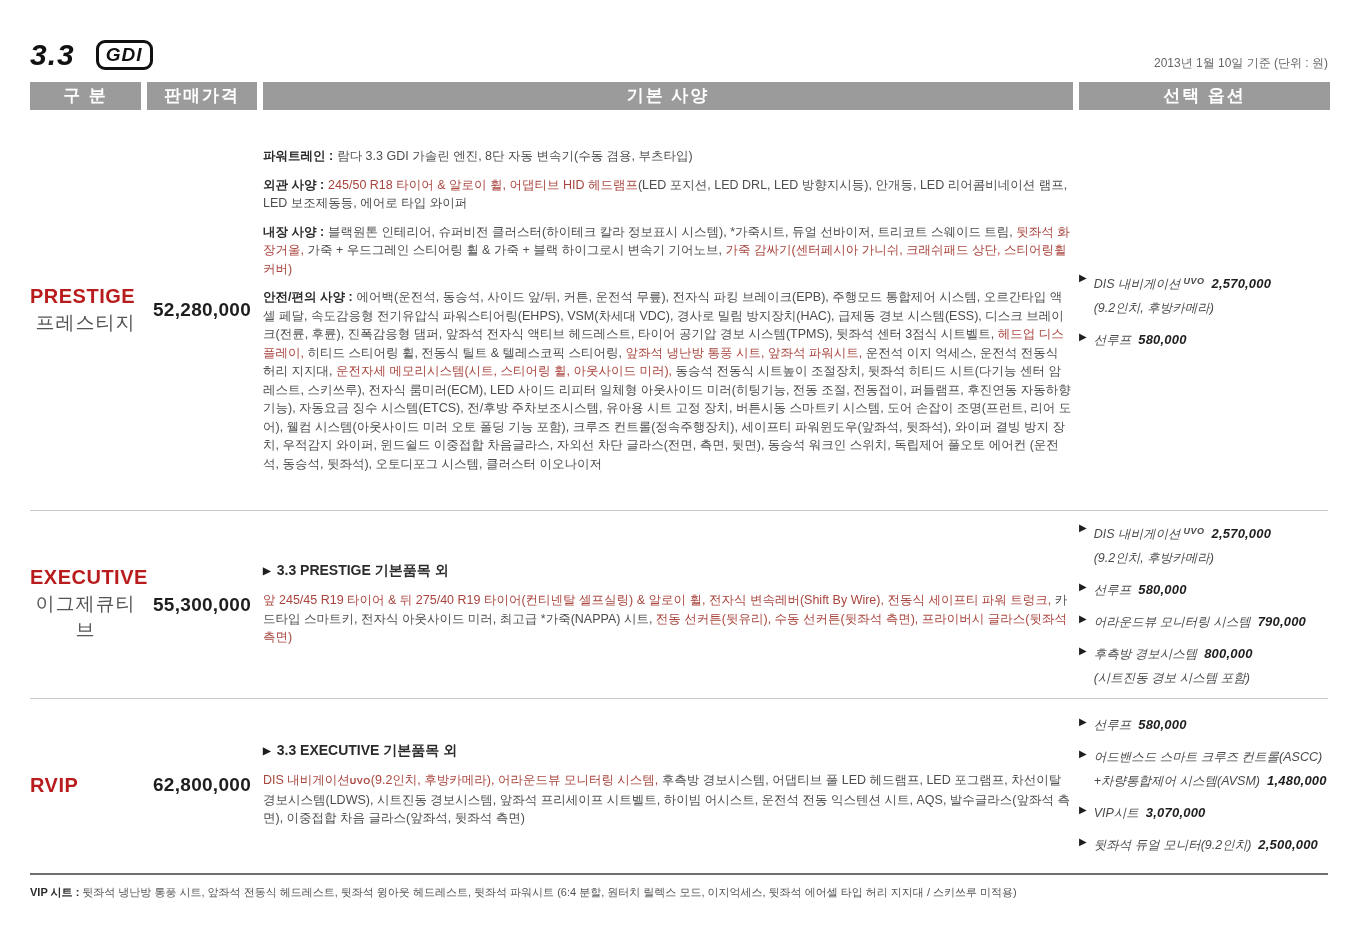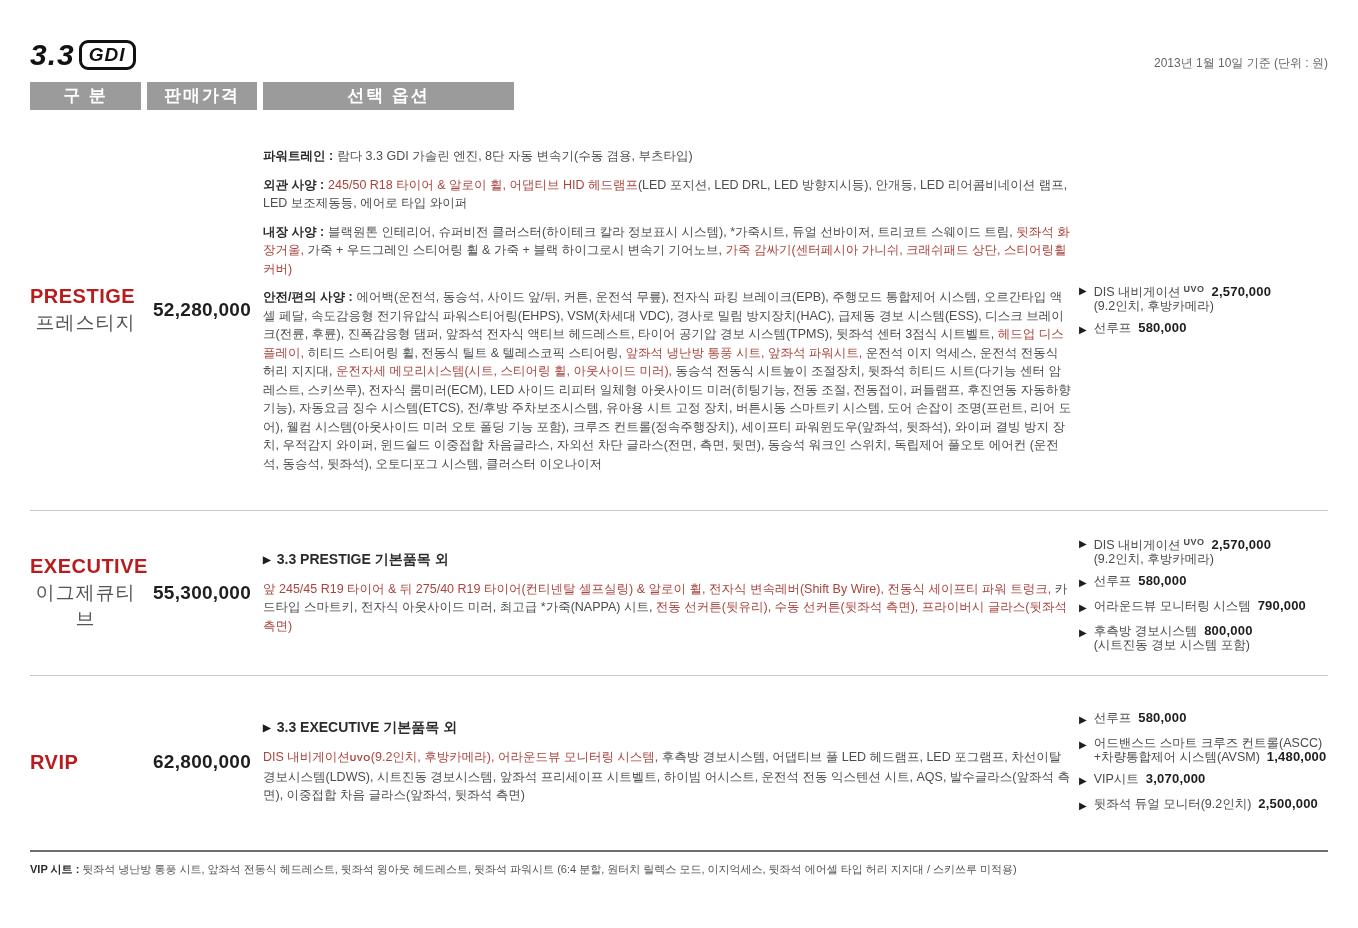--- a/index.html
+++ b/index.html
@@ -1,20 +1,20 @@
 <!DOCTYPE html>
 <html><head>
 <meta charset="utf-8">
 <style>
   html,body{margin:0;padding:0;background:#fff;}
   body{width:1358px;height:928px;overflow:hidden;font-family:"Liberation Sans",sans-serif;-webkit-font-smoothing:antialiased;}
   .page{padding:0 30px;box-sizing:border-box;width:1358px;}
   
   .topbar{display:flex;justify-content:space-between;align-items:flex-end;margin-top:38px;margin-bottom:10px;}
-  .logo{display:flex;align-items:center;gap:4px;}
+  .logo{display:flex;align-items:center;gap:21px;}
   .logo-engine{font-size:30px;font-weight:900;font-style:italic;color:#111;letter-spacing:1px;}
   .logo-badge{border:3px solid #111;border-radius:9px;padding:0 7px;font-size:19px;font-weight:900;font-style:italic;color:#111;letter-spacing:1px;line-height:24px;text-align:right;}
   .date-note{font-size:12px;color:#666;}
   
   .hdr-row{display:flex;gap:6px;}
   .hdr{background:#9b9b9b;color:#fff;font-weight:bold;font-size:17px;text-align:center;height:28px;line-height:28px;letter-spacing:2px;}
   .col1{width:111px;flex:none;}
   .col2{width:110px;flex:none;}
   .col3{width:810px;flex:none;}
   .col4{width:251px;flex:none;}
@@ -32,21 +32,21 @@
   .spec-block:last-child{margin-bottom:0;}
   .spec-label{font-weight:bold;color:#2b2b2b;margin-right:4px;}
   .red{color:#a9453e;}
   .base-note{font-size:14px;font-weight:bold;color:#2b2b2b;margin-bottom:11px;}
   .note-arrow{font-size:10px;margin-right:6px;color:#1e1e1e;vertical-align:1px;}
   .uvo-sup{font-size:9px;font-weight:bold;letter-spacing:0.5px;}
   
   .opt{display:flex;gap:7px;margin:8px 0;align-items:flex-start;}
   .opt-arrow{font-size:10px;color:#1e1e1e;line-height:17px;flex:none;}
   .opt-body{flex:1;}
-  .opt-l1,.opt-l2{font-size:12.5px;color:#4a4a4a;line-height:14px;}
+  .opt-l1,.opt-l2{font-size:12.5px;color:#4a4a4a;line-height:24px;font-style:italic;}
   .opt-name{color:#4a4a4a;}
   .opt-price{font-weight:bold;color:#1e1e1e;font-size:13px;margin-left:7px;letter-spacing:0.2px;}
   .uvo{font-size:9px;font-weight:bold;letter-spacing:0.5px;color:#4a4a4a;vertical-align:4px;margin-left:3px;}
   
   .footer{border-top:2px solid #6e6e6e;margin-top:2px;padding-top:9px;font-size:11px;color:#555;line-height:16px;}
   .footer-label{font-weight:bold;color:#2b2b2b;margin-right:3px;}
 </style>
 </head>
 <body>
 
@@ -56,20 +56,21 @@
     <div class="logo">
       <span class="logo-engine">3.3</span>
       <span class="logo-badge">GDI</span>
     </div>
     <div class="date-note">2013년 1월 10일 기준 (단위 : 원)</div>
   </div>
 
   <div class="hdr-row">
     <div class="hdr col1">구 분</div>
     <div class="hdr col2">판매가격</div>
+    <div class="hdr col3">기본 사양</div>
     <div class="hdr col4">선택 옵션</div>
   </div>
 
   <div class="trow row-prestige">
     <div class="col1">
       <div class="trim-en">PRESTIGE</div>
       <div class="trim-ko">프레스티지</div>
     </div>
     <div class="col2">
       <div class="trim-price">52,280,000</div>

